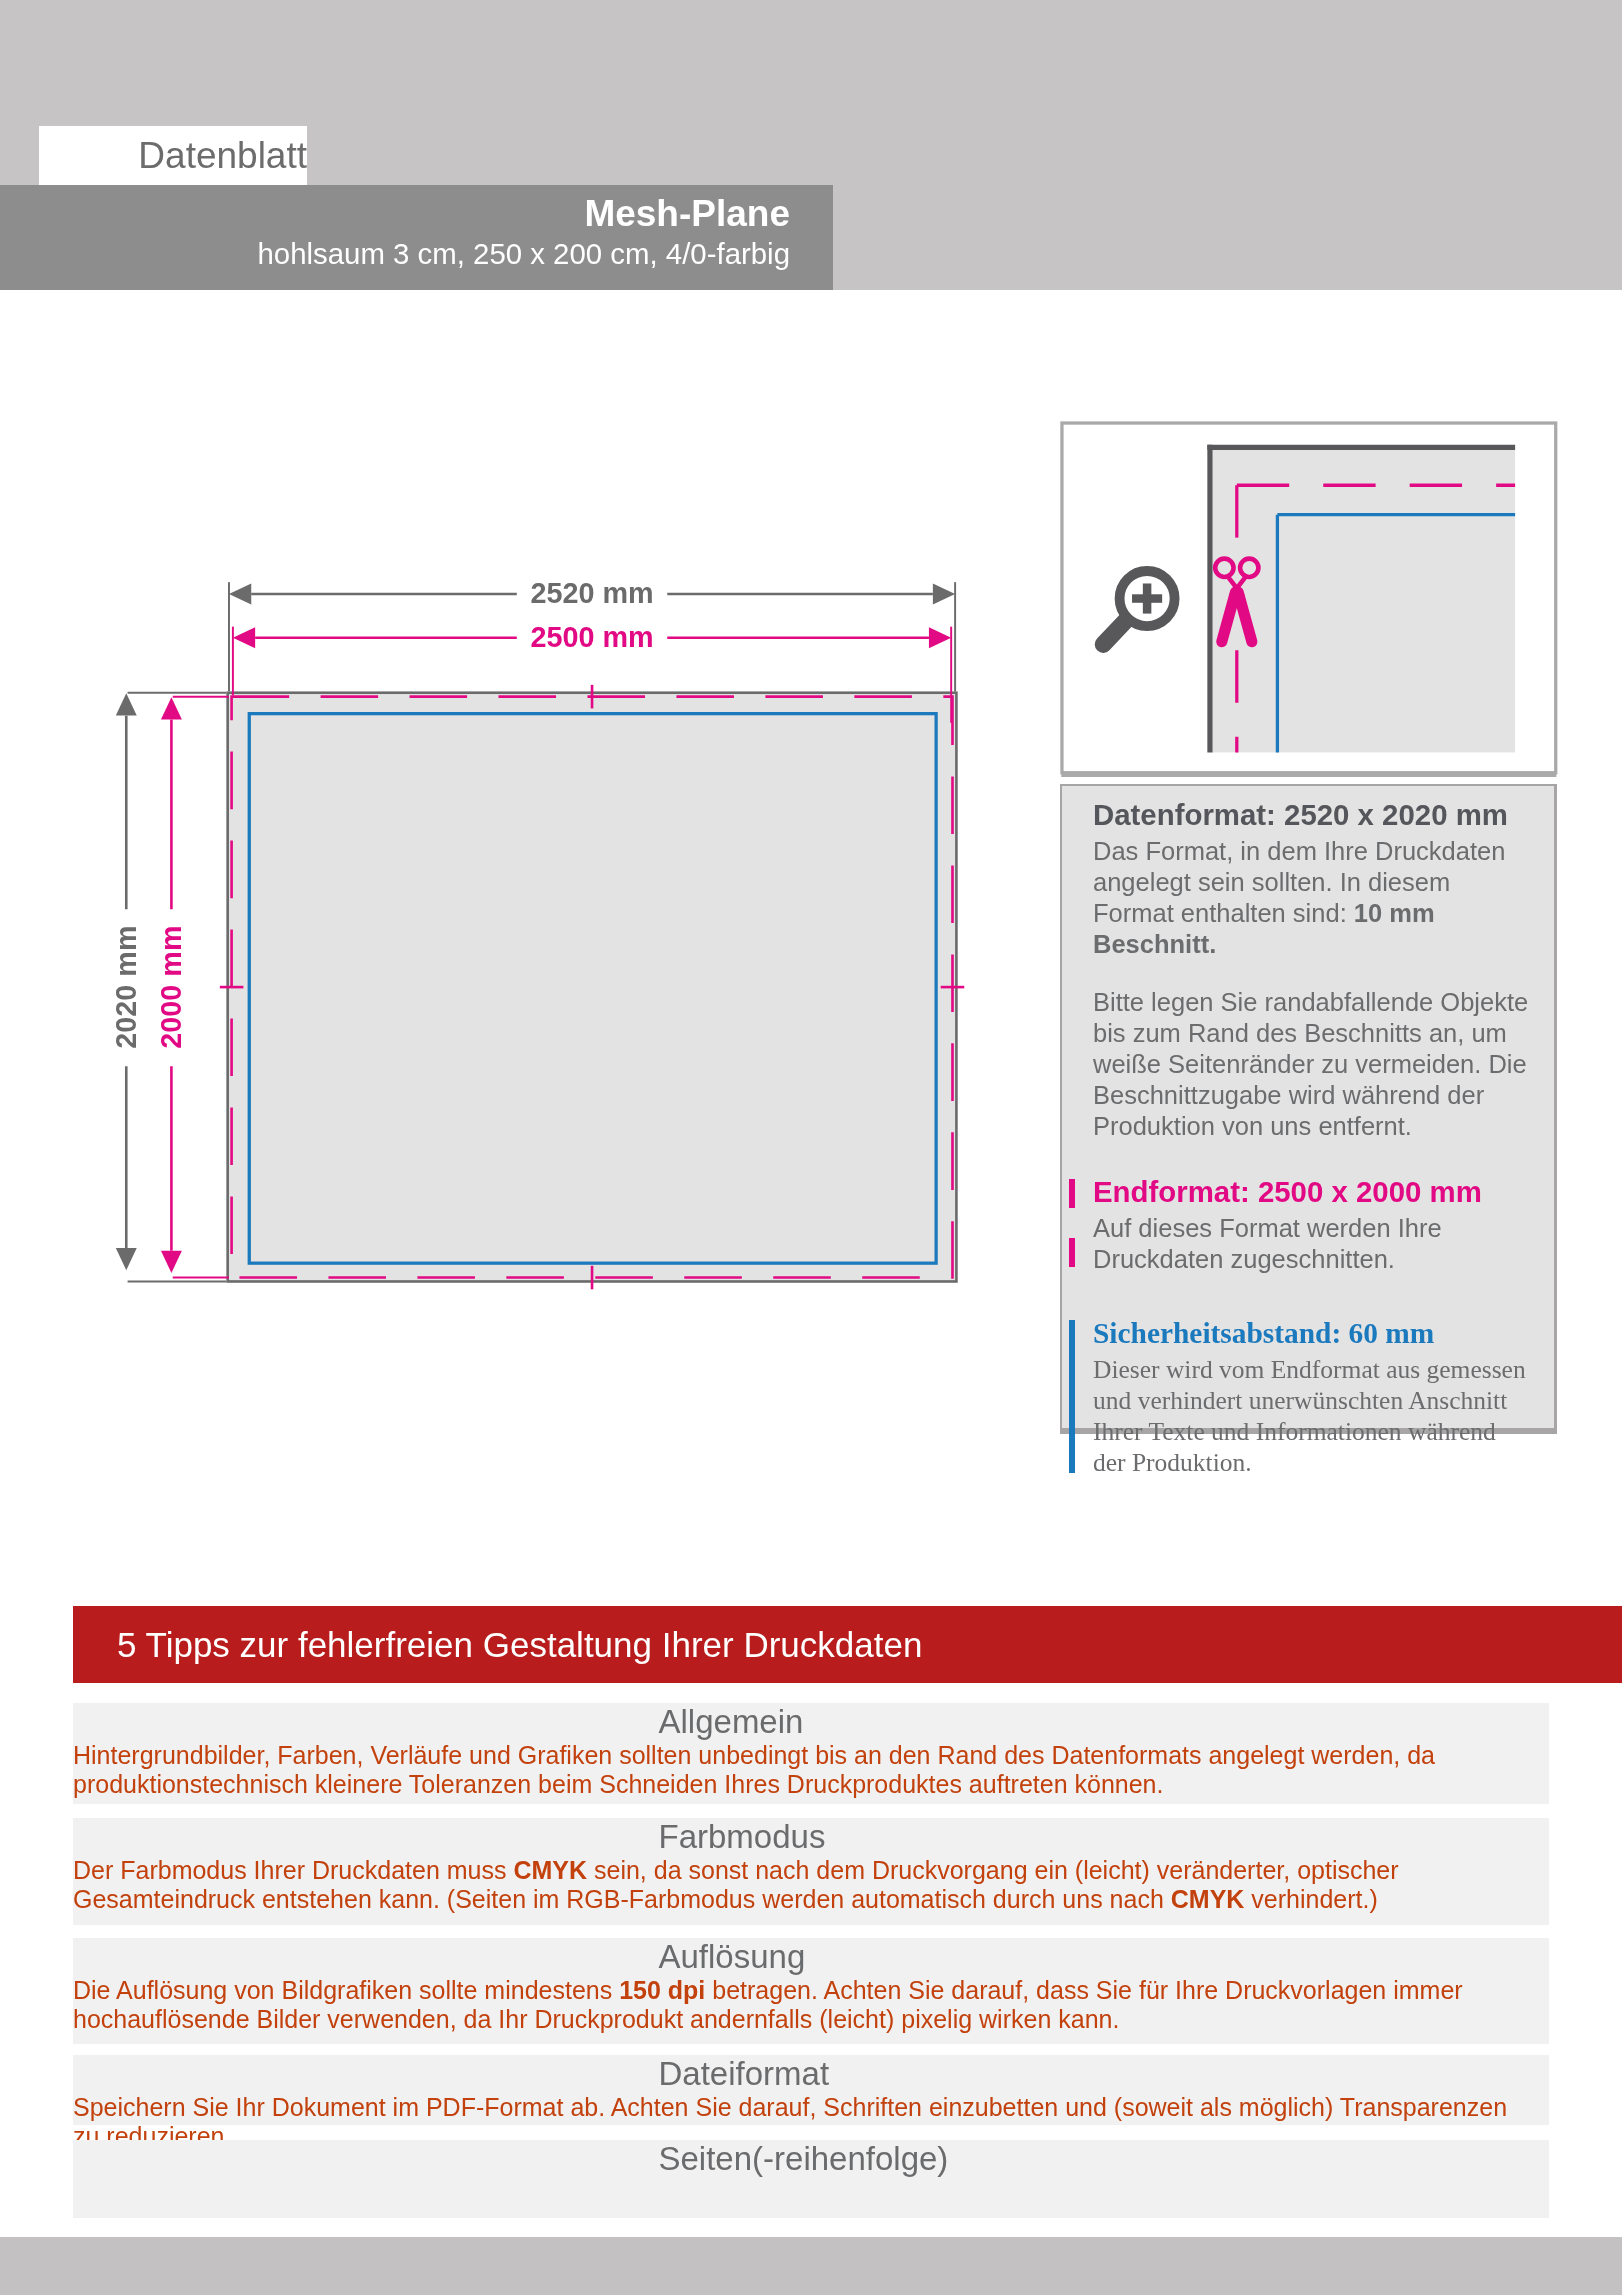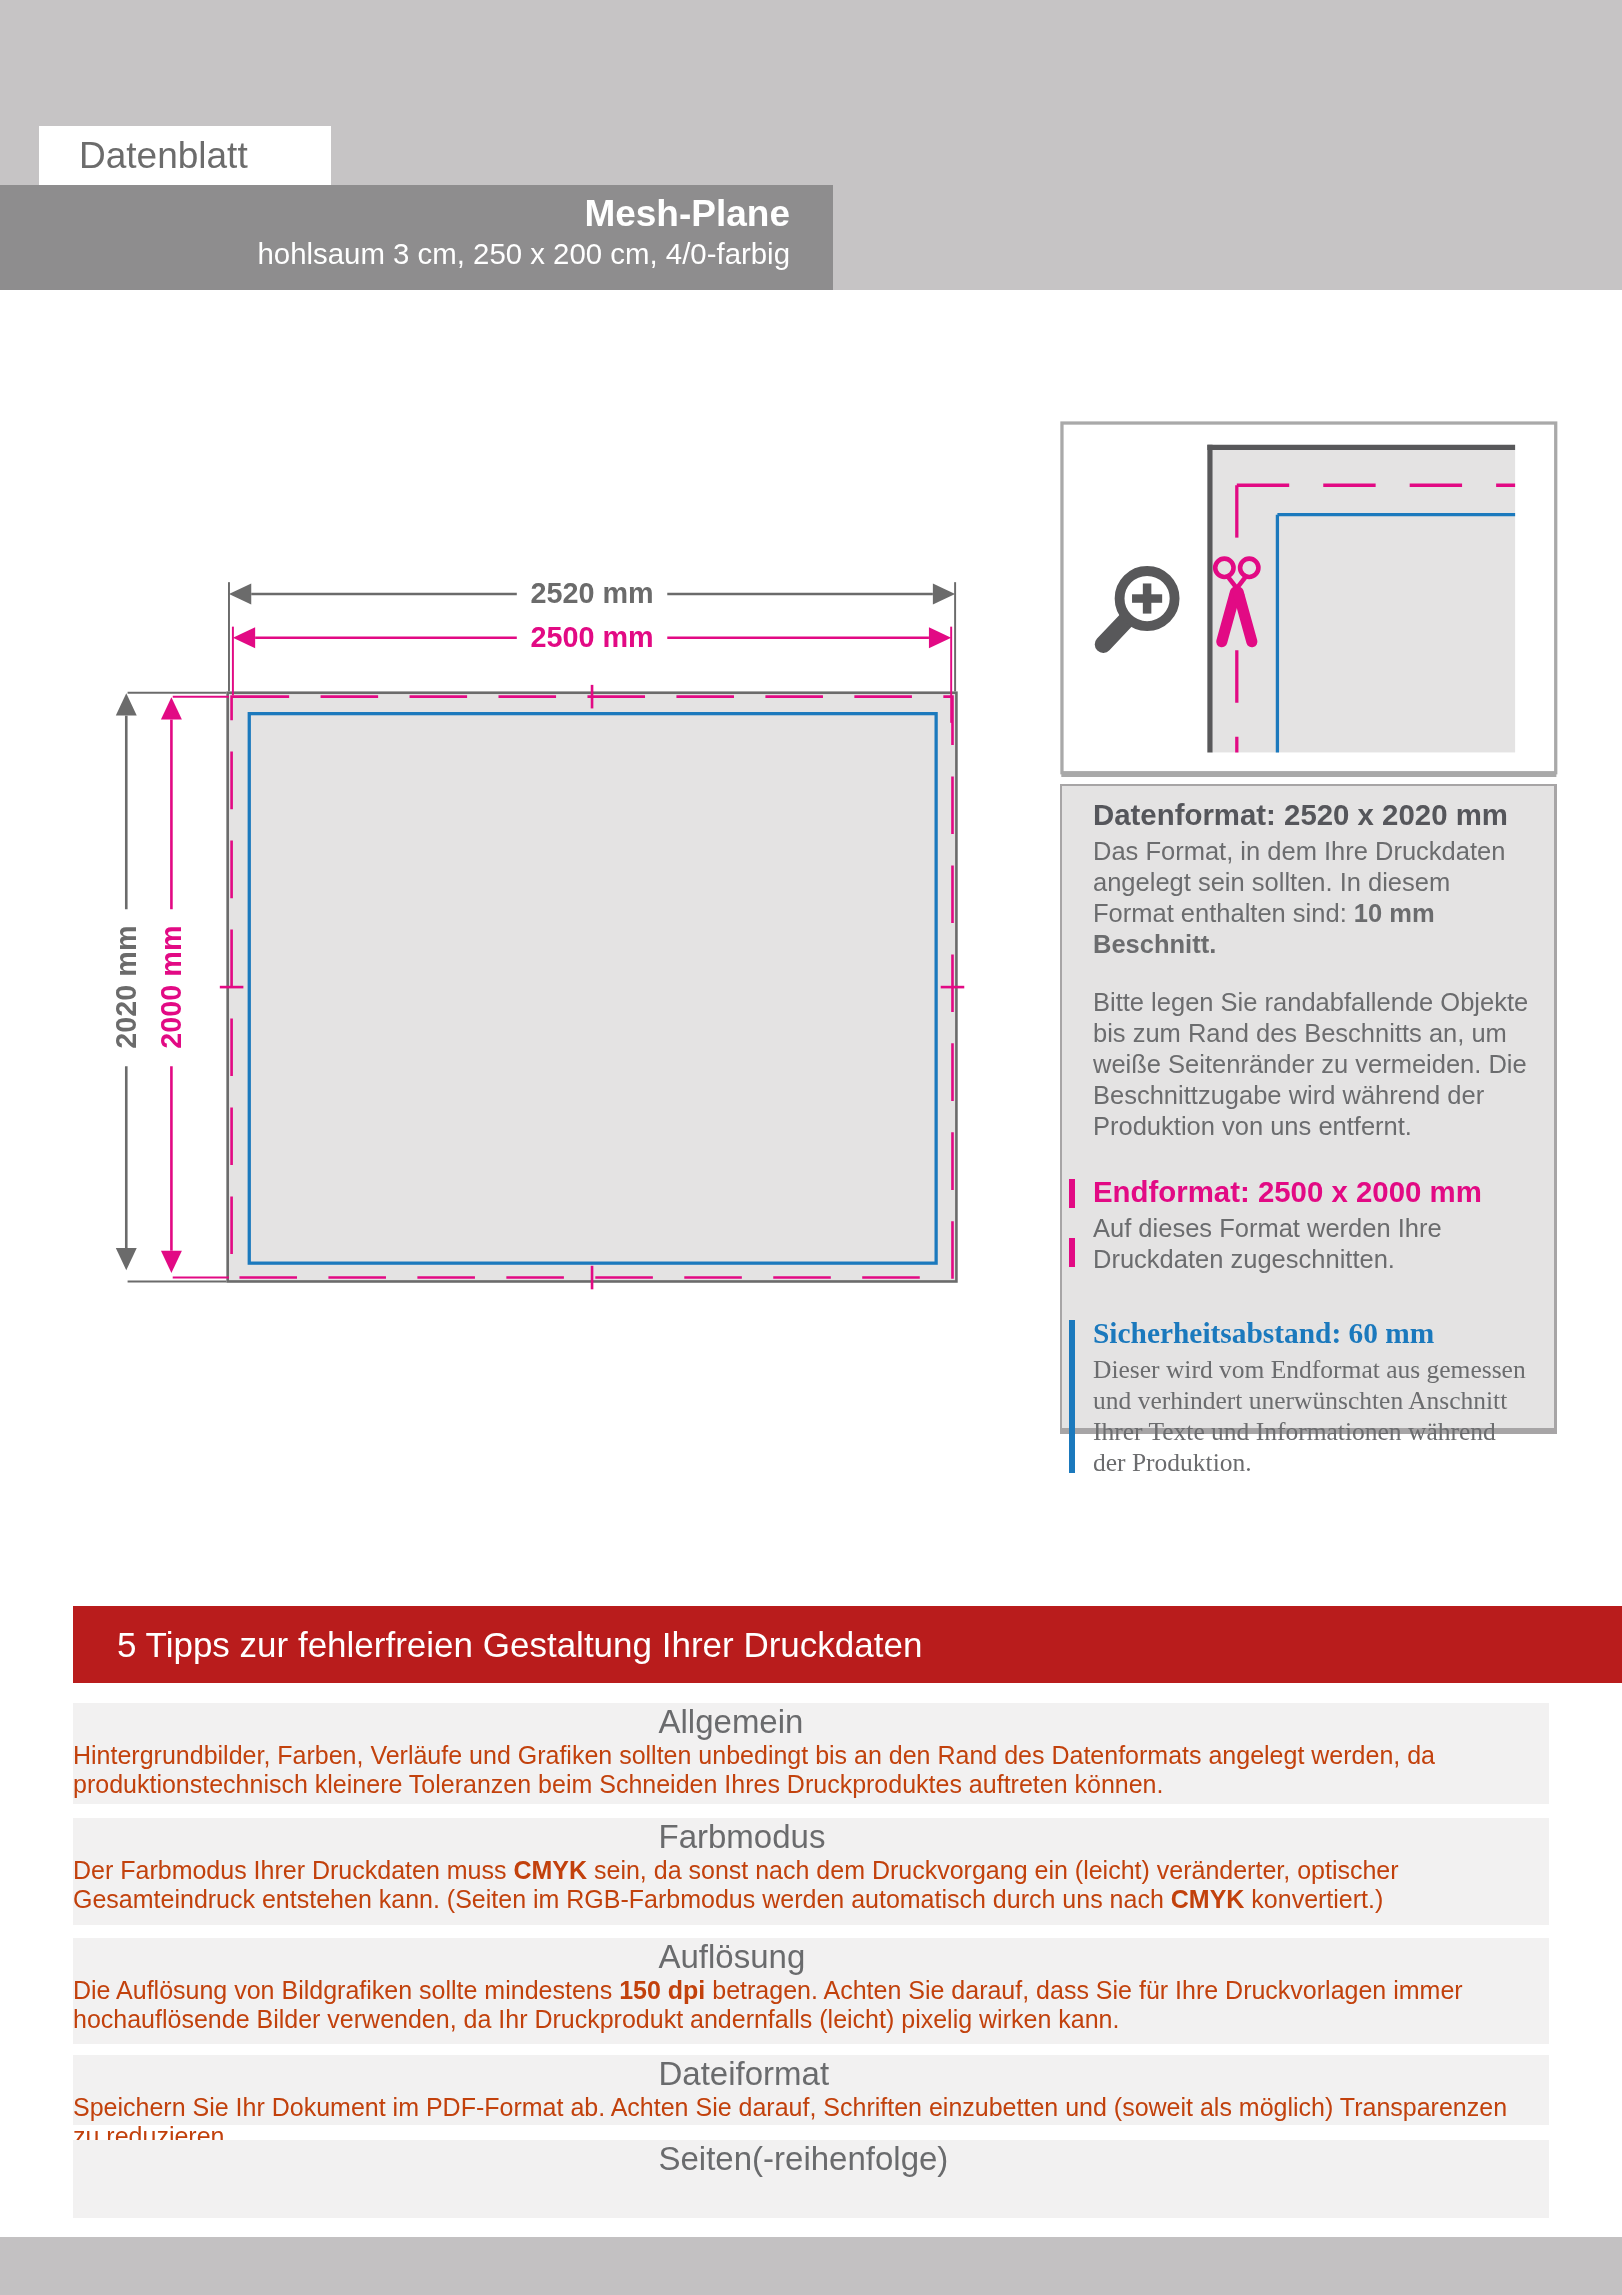--- a/index.html
+++ b/index.html
@@ -1,22 +1,22 @@
 <!DOCTYPE html>
 <html style="font-size:10.5px"><head>
 <meta charset="utf-8">
 <style>
   html,body{margin:0;padding:0;background:#ffffff;}
   #page{position:relative;width:1623px;height:2295px;background:#ffffff;overflow:hidden;
         font-family:"Liberation Sans",sans-serif;-webkit-font-smoothing:antialiased;}
   .abs{position:absolute;}
   
   .lightband{left:0;top:0;width:1623px;height:290px;background:#c6c4c5;}
-  .titlebox{left:39px;top:126px;width:292px;height:59px;background:#ffffff;
-            color:#6c6c6c;font-size:37px;line-height:59px;padding-left:40px;box-sizing:border-box;}
+  .titlebox{left:39px;top:126px;width:268px;height:59px;background:#ffffff;
+            color:#6c6c6c;font-size:37px;line-height:59px;padding-left:31px;box-sizing:border-box;text-align:right;}
   .productband{left:0;top:185px;width:833px;height:105px;background:#8e8d8e;color:#ffffff;
                text-align:right;padding-right:43px;box-sizing:border-box;}
   .productname{font-size:37px;font-weight:600;line-height:43px;margin-top:6.5px;}
   .productspec{font-size:29.4px;font-weight:400;line-height:37px;}
   
   .diagramsvg{left:0;top:556px;}
   .detailsvg{left:1060px;top:421px;}
   
   .infobox{left:1060px;top:784px;width:497px;height:650px;box-sizing:border-box;
            background:#e4e3e3;border:2px solid #a7a5a6;border-right-width:3.9px;border-bottom-width:6.5px;
@@ -181,21 +181,21 @@
   <div class="abs tipsband">
     <div class="tipstitle">5 Tipps zur fehlerfreien Gestaltung Ihrer Druckdaten</div>
   </div>
 
   <div class="abs tiprow r1">
     <div class="tiplabel">Allgemein</div>
     <div class="tiptext"><span>Hintergrundbilder, Farben, Verläufe und Grafiken sollten unbedingt bis an den Rand des Datenformats angelegt werden, da produktionstechnisch kleinere Toleranzen beim Schneiden Ihres Druckproduktes auftreten können.</span></div>
   </div>
   <div class="abs tiprow r2">
     <div class="tiplabel">Farbmodus</div>
-    <div class="tiptext"><span>Der Farbmodus Ihrer Druckdaten muss </span><span class="b">CMYK</span><span> sein, da sonst nach dem Druckvorgang ein (leicht) veränderter, optischer Gesamteindruck entstehen kann. (Seiten im RGB-Farbmodus werden automatisch durch uns nach </span><span class="b">CMYK</span><span> konvertiert.)</span></div>
+    <div class="tiptext"><span>Der Farbmodus Ihrer Druckdaten muss </span><span class="b">CMYK</span><span> sein, da sonst nach dem Druckvorgang ein (leicht) veränderter, optischer Gesamteindruck entstehen kann. (Seiten im RGB-Farbmodus werden automatisch durch uns nach </span><span class="b">CMYK</span><span> verhindert.)</span></div>
   </div>
   <div class="abs tiprow r3">
     <div class="tiplabel">Auflösung</div>
     <div class="tiptext"><span>Die Auflösung von Bildgrafiken sollte mindestens </span><span class="b">150 dpi</span><span> betragen. Achten Sie darauf, dass Sie für Ihre Druckvorlagen immer hochauflösende Bilder verwenden, da Ihr Druckprodukt andernfalls (leicht) pixelig wirken kann.</span></div>
   </div>
   <div class="abs tiprow r4">
     <div class="tiplabel">Dateiformat</div>
     <div class="tiptext"><span>Speichern Sie Ihr Dokument im PDF-Format ab. Achten Sie darauf, Schriften einzubetten und (soweit als möglich) Transparenzen zu reduzieren.</span></div>
   </div>
   <div class="abs tiprow r5">

